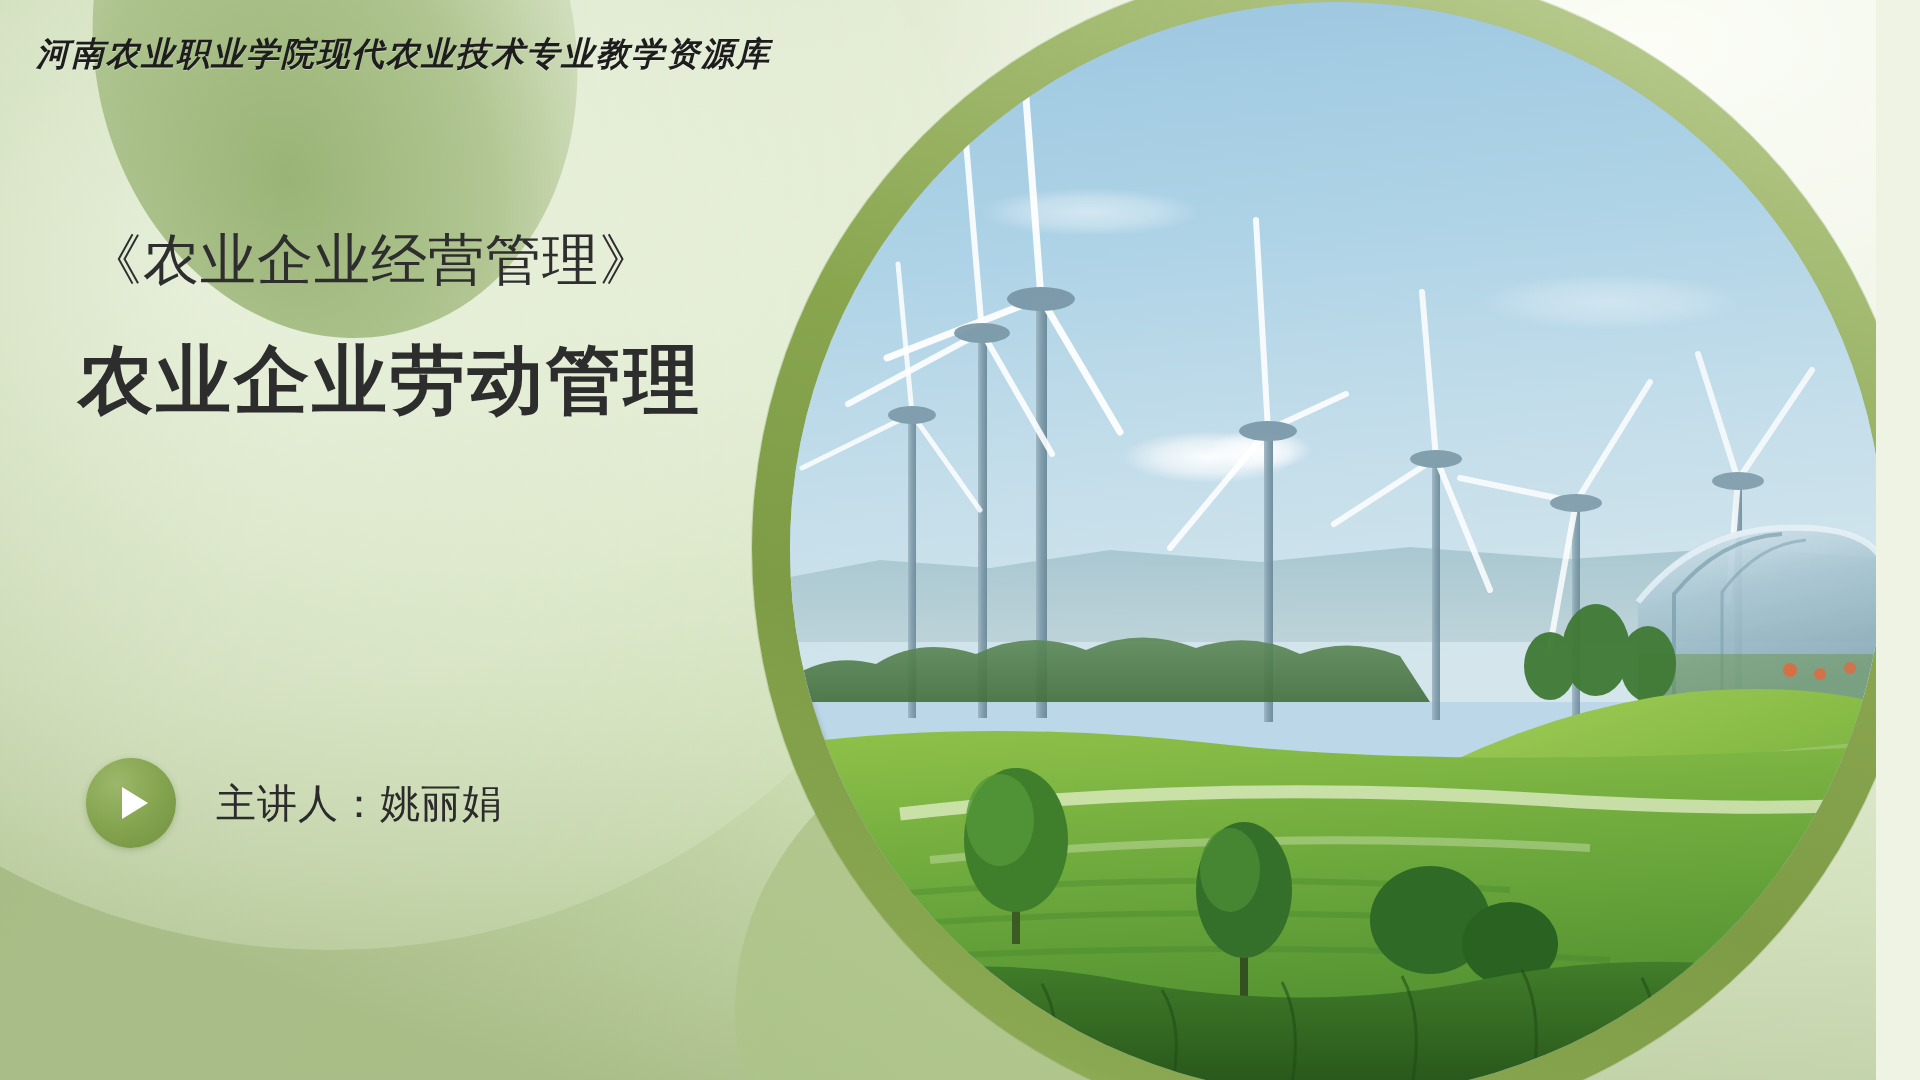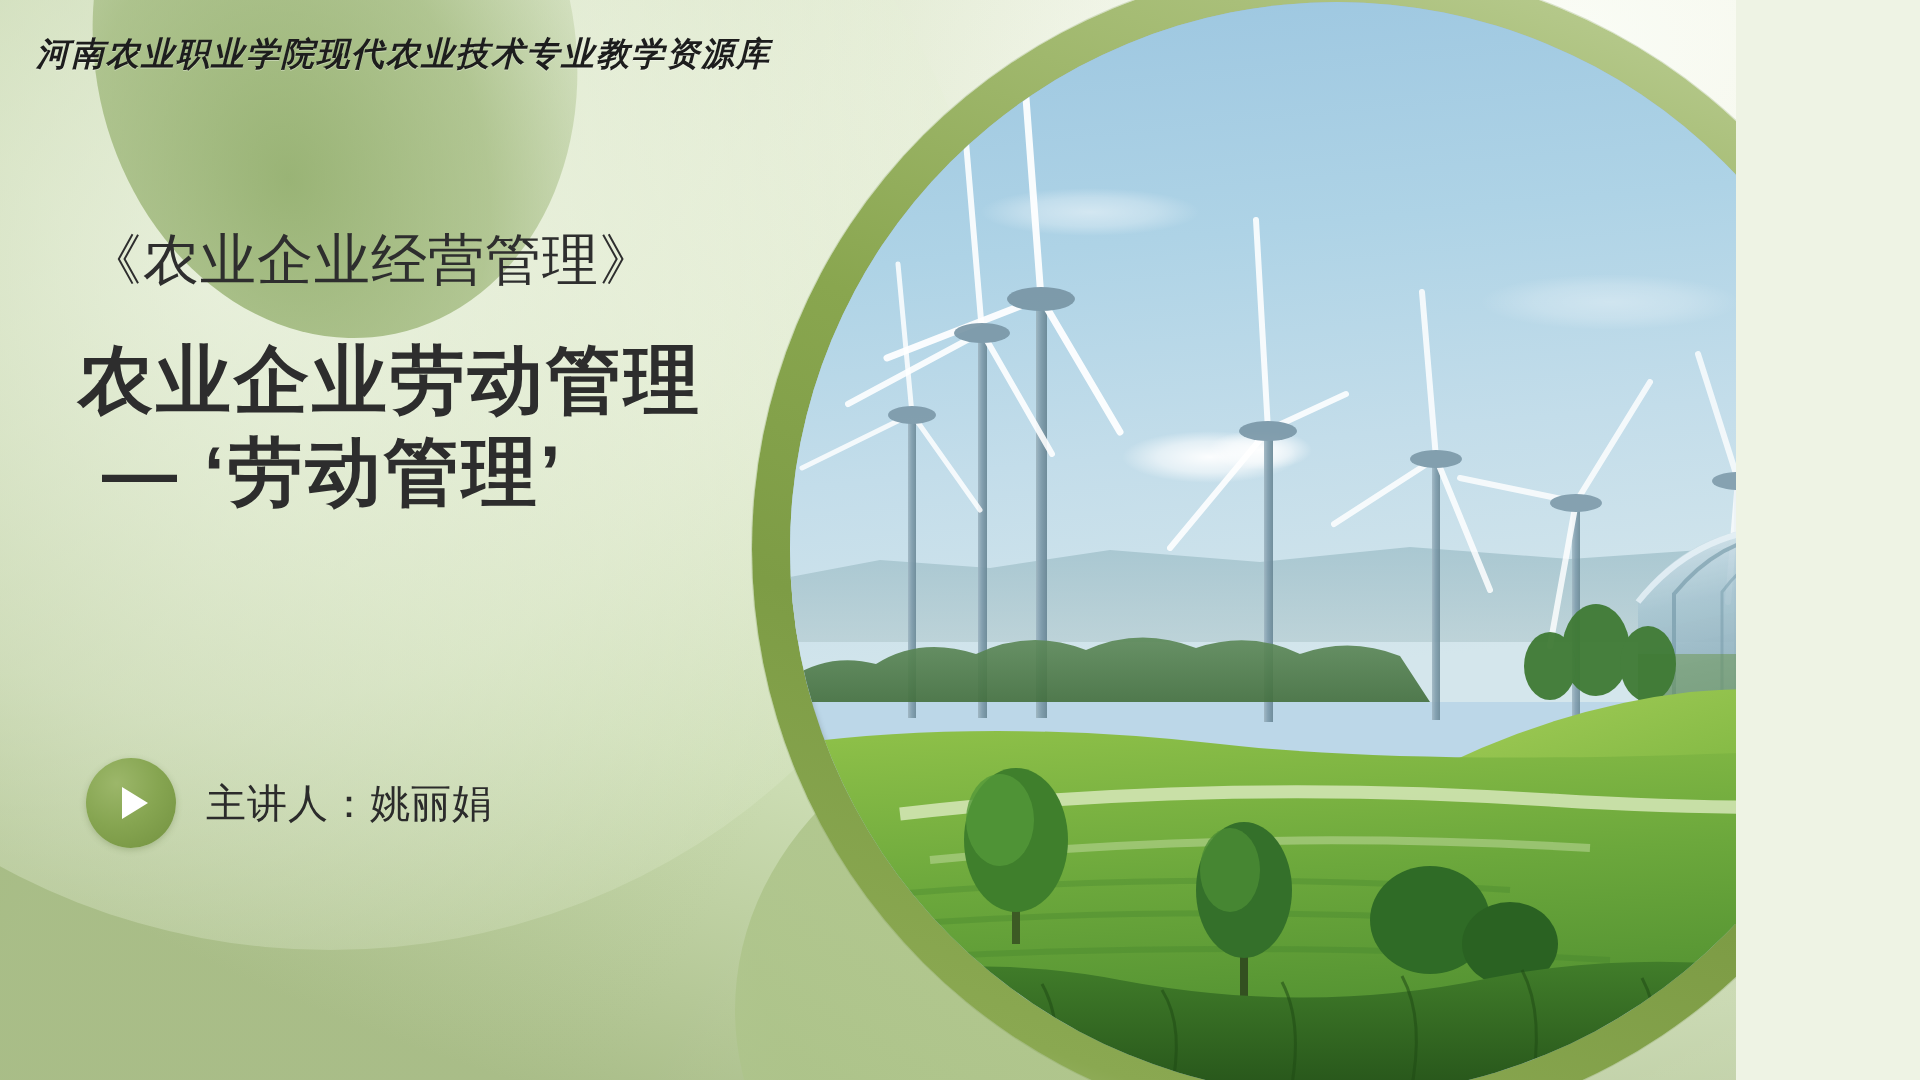--- a/index.html
+++ b/index.html
@@ -5,21 +5,21 @@
   * { margin:0; padding:0; box-sizing:border-box; }
   html,body { width:1920px; height:1080px; overflow:hidden; }
   body {
     font-family:"Liberation Sans","DejaVu Sans",sans-serif;
     background:#eef3e4;
   }
 
   
   #slide{
     position:relative;
-    width:1736px;height:1080px;
+    width:1876px;height:1080px;
     overflow:hidden;
     background:
       radial-gradient(120% 110% at 88% 4%, #fbfdf6 0%, #f2f6e9 22%, #e3ecd3 48%, #cbdcb2 72%, #a9bd88 100%);
   }
 
   
   .wash{
     position:absolute;inset:0;
     background:linear-gradient(118deg, rgba(150,176,110,.52) 0%, rgba(168,190,134,.26) 22%, rgba(231,240,216,0) 52%, rgba(255,255,255,.18) 100%);
     pointer-events:none;
@@ -72,21 +72,21 @@
     font-size:56px;color:#2e2e2e;letter-spacing:1px;white-space:nowrap;
   }
   .main-title{
     position:absolute;left:78px;top:335px;
     font-size:75px;font-weight:700;color:#2d2d2d;
     letter-spacing:3px;line-height:1.22;white-space:nowrap;
   }
   .main-title .l2{ display:block; padding-left:24px; }
   .presenter-row{
     position:absolute;left:86px;top:758px;
-    display:flex;align-items:center;gap:30px;
+    display:flex;align-items:center;gap:40px;
   }
   .play-btn{
     width:90px;height:90px;border-radius:50%;
     background:radial-gradient(circle at 34% 28%, #9cb76a 0%, #86a551 48%, #72913f 100%);
     display:flex;align-items:center;justify-content:center;
     box-shadow:0 2px 6px rgba(80,105,45,.28);
     cursor:pointer;
   }
   .play-tri{
     width:0;height:0;
@@ -307,21 +307,20 @@
       </svg>
     </div>
   </div>
 
   <div class="header-title">河南农业职业学院现代农业技术专业教学资源库</div>
 
   <div class="course-name">《农业企业经营管理》</div>
 
   <div class="main-title">
     <span class="l1">农业企业劳动管理</span>
-    <span class="l2">— ‘劳动管理’</span>
   </div>
 
   <div class="presenter-row">
     <div class="play-btn">
       <span class="play-tri"></span>
     </div>
     <span class="presenter-name">主讲人：姚丽娟</span>
   </div>
 
 </div>

